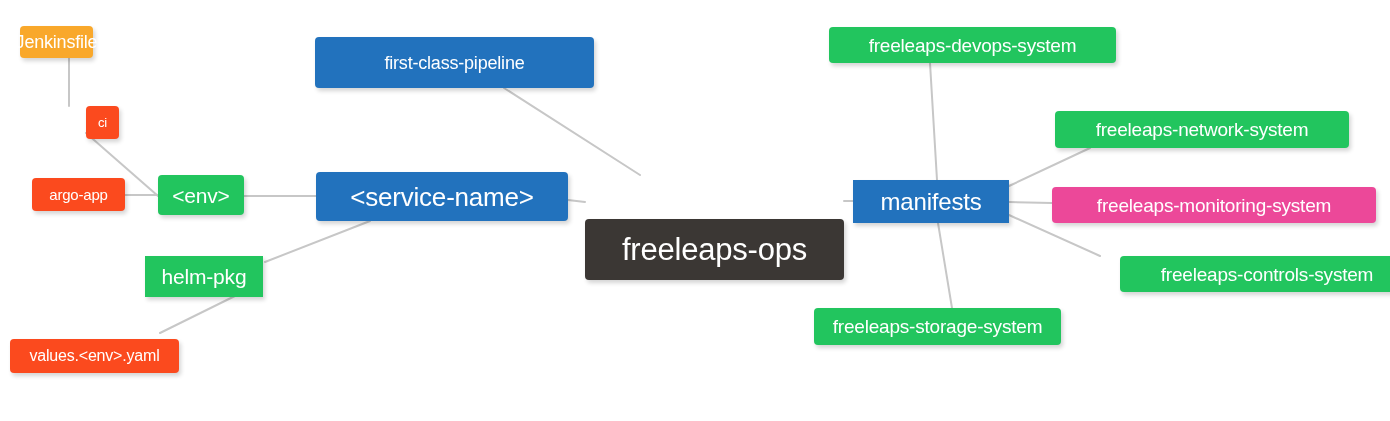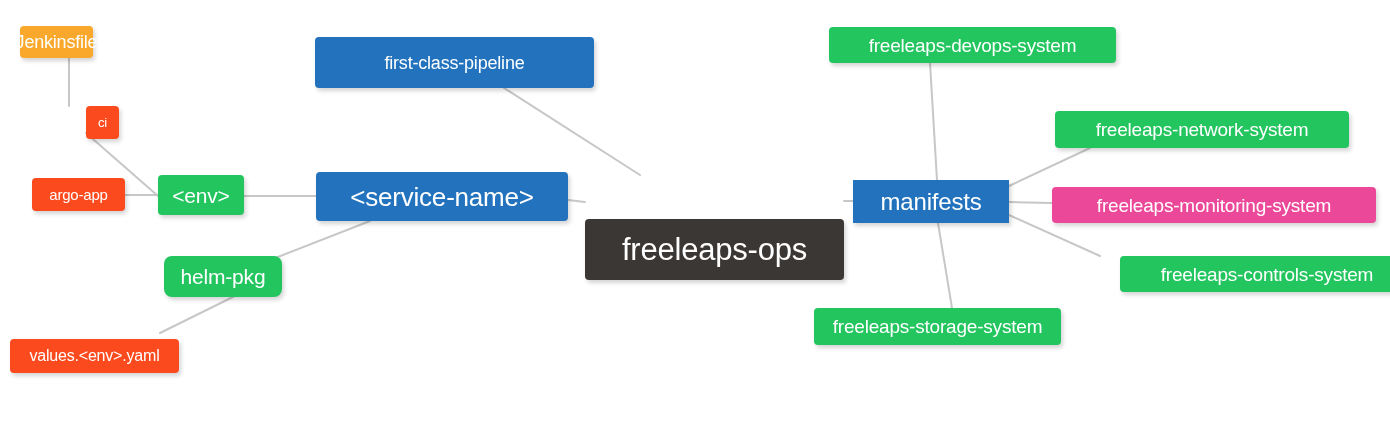--- a/index.html
+++ b/index.html
@@ -67,21 +67,21 @@
       </div>
       <div class="node" style="left: 53px; top: 106px; width: 33px; height: 33px; background: rgb(251, 74, 30); color: rgb(255, 255, 255); font-size: 13px; border-radius: 4px; margin-left: 33px;">
         <span class="node-label">ci</span>
       </div>
       <div class="node" style="left: 32px; top: 178px; width: 93px; height: 33px; background: rgb(251, 74, 30); color: rgb(255, 255, 255); font-size: 15px; border-radius: 4px;">
         <span class="node-label">argo-app</span>
       </div>
       <div class="node" style="left: 158px; top: 175px; width: 86px; height: 40px; background: rgb(34, 197, 94); color: rgb(255, 255, 255); font-size: 21px; border-radius: 4px; text-align: center;">
         <span class="node-label">&lt;env&gt;</span>
       </div>
-      <div class="node" style="left: 164px; top: 256px; width: 118px; height: 41px; background: rgb(34, 197, 94); color: rgb(255, 255, 255); font-size: 21px; border-radius: 8px;">
+      <div class="node" style="left: 145px; top: 256px; width: 118px; height: 41px; background: rgb(34, 197, 94); color: rgb(255, 255, 255); font-size: 21px; border-radius: 0;">
         <span class="node-label">helm-pkg</span>
       </div>
       <div class="node" style="left: 10px; top: 333px; width: 169px; height: 34px; background: rgb(251, 74, 30); color: rgb(255, 255, 255); font-size: 16px; border-radius: 4px; margin-top: 6px;">
         <span class="node-label">values.&lt;env&gt;.yaml</span>
       </div>
       <div class="node" style="left: 315px; top: 37px; width: 279px; height: 51px; background: rgb(34, 114, 189); color: rgb(255, 255, 255); font-size: 18px; border-radius: 4px;">
         <span class="node-label">first-class-pipeline</span>
       </div>
       <div class="node" style="left: 316px; top: 172px; width: 252px; height: 49px; background: rgb(34, 114, 189); color: rgb(255, 255, 255); font-size: 26px; border-radius: 4px;">
         <span class="node-label">&lt;service-name&gt;</span>

